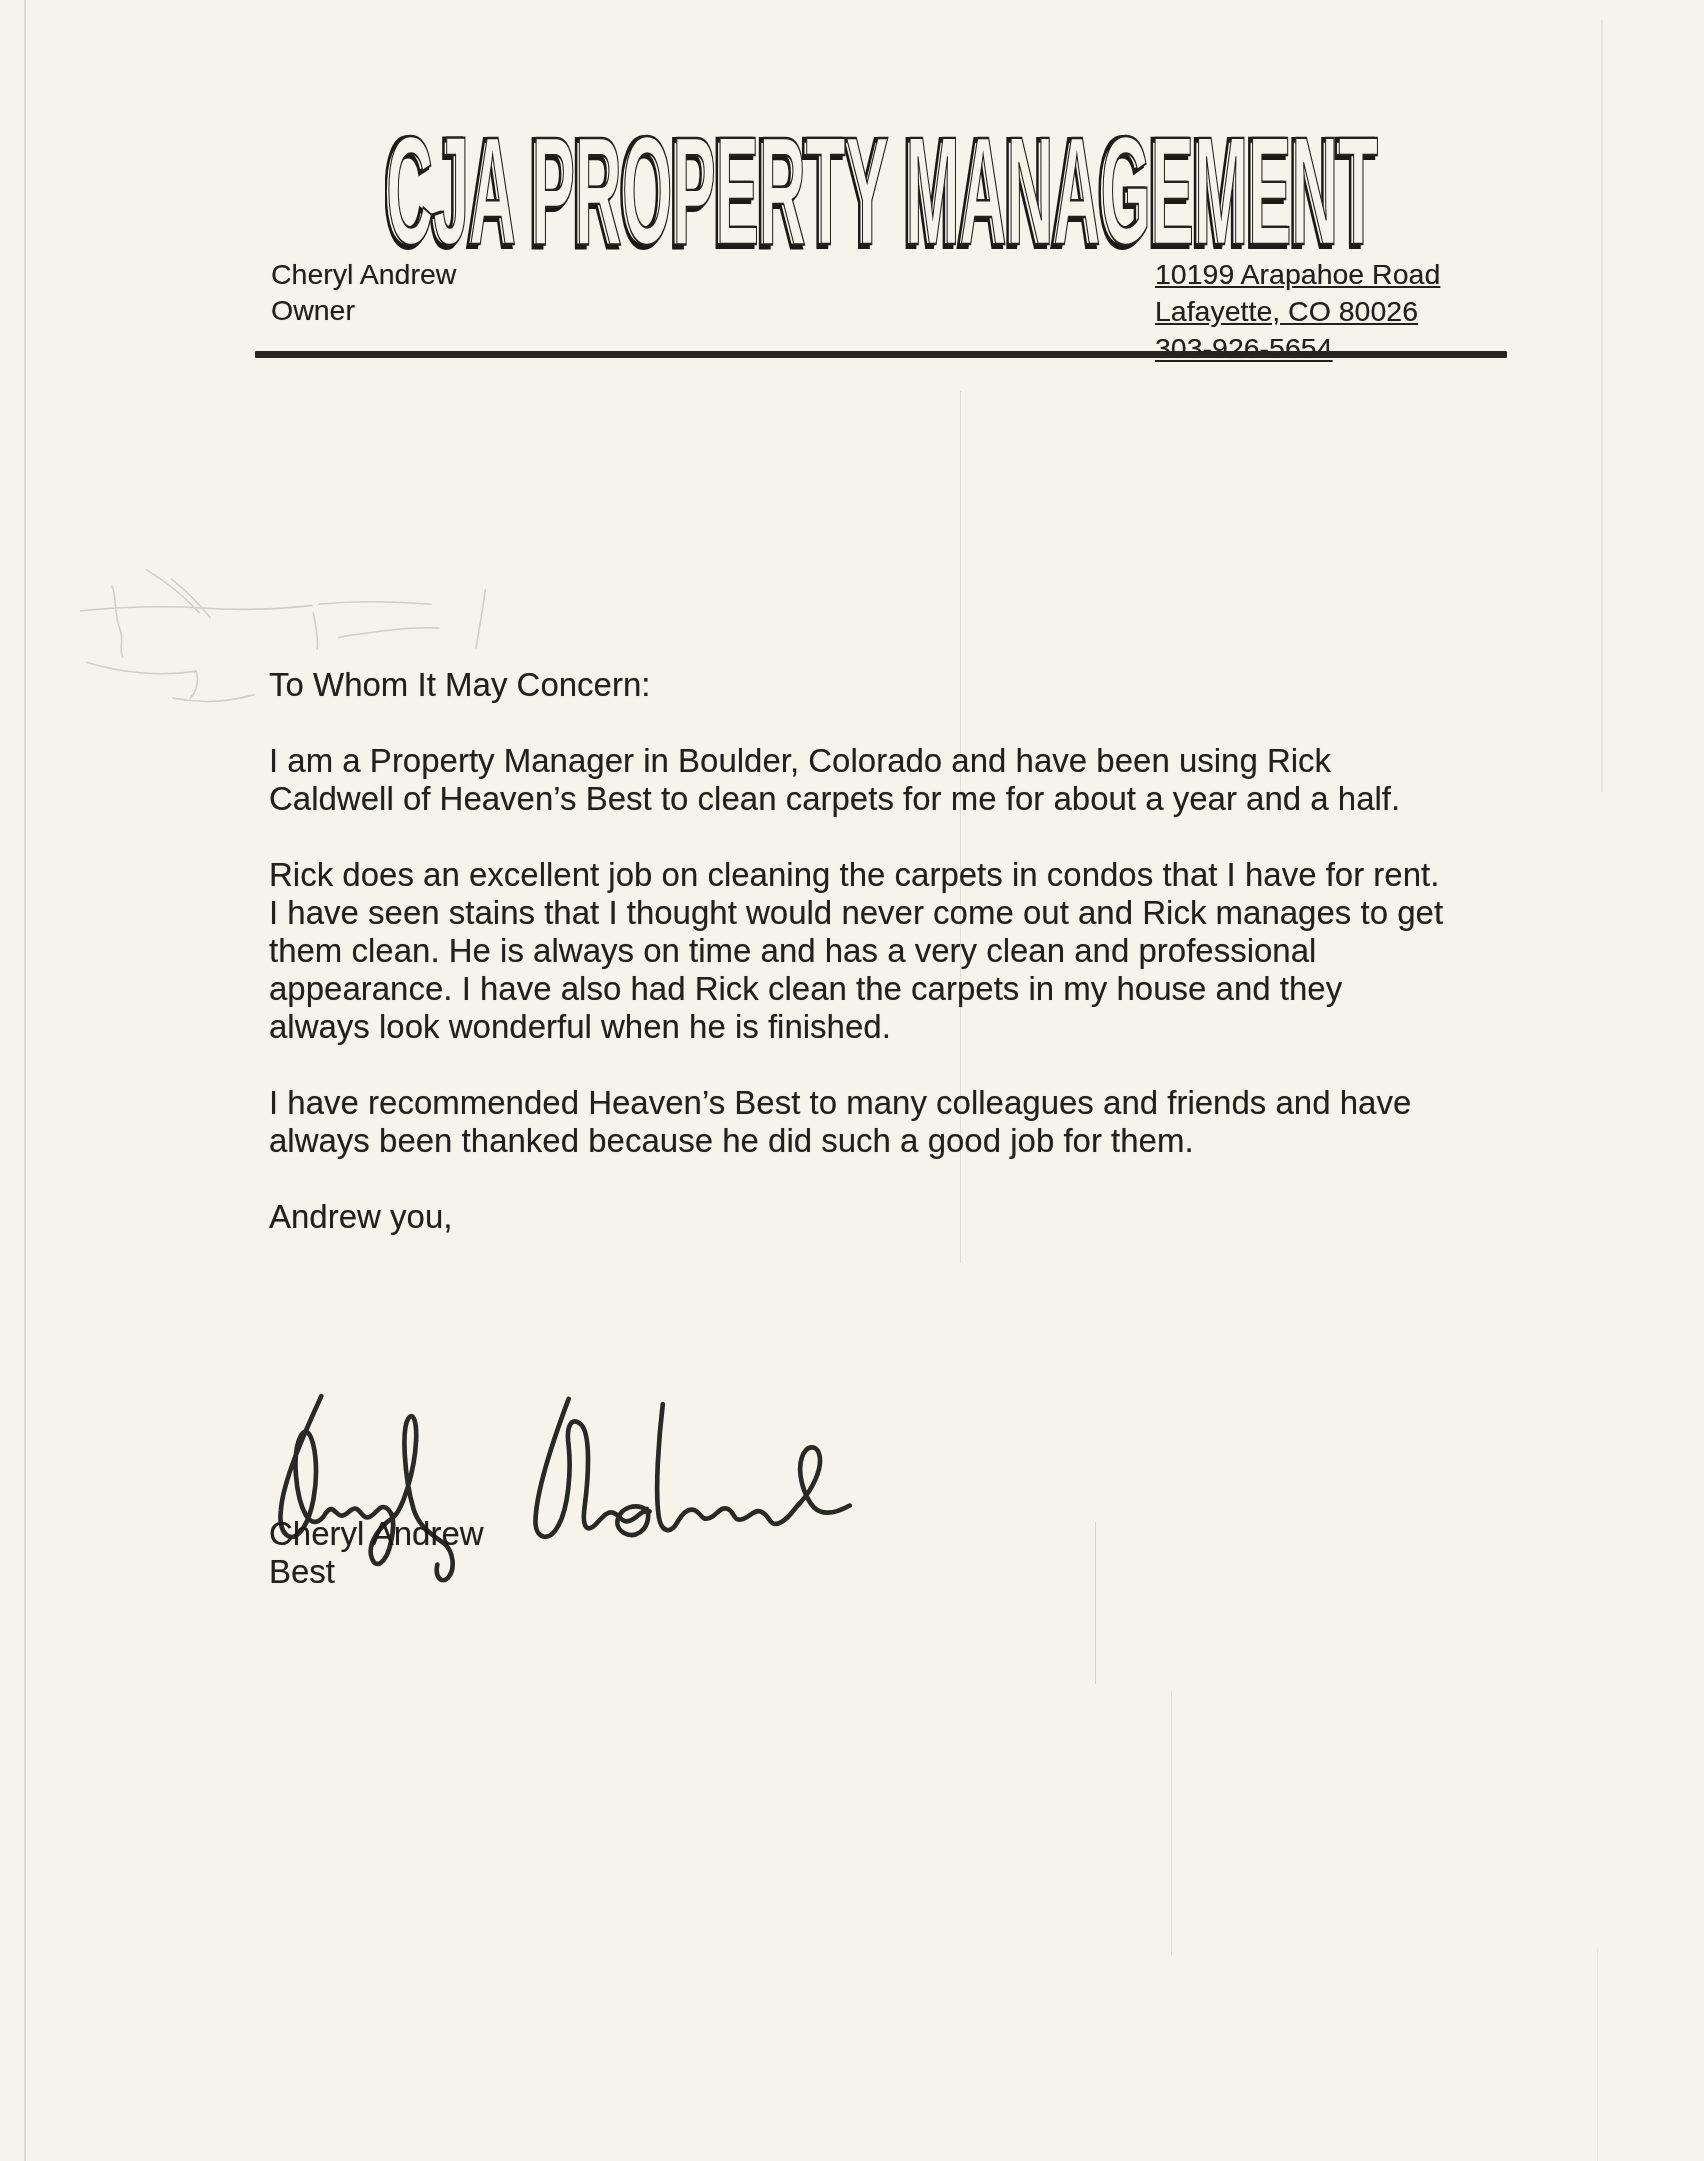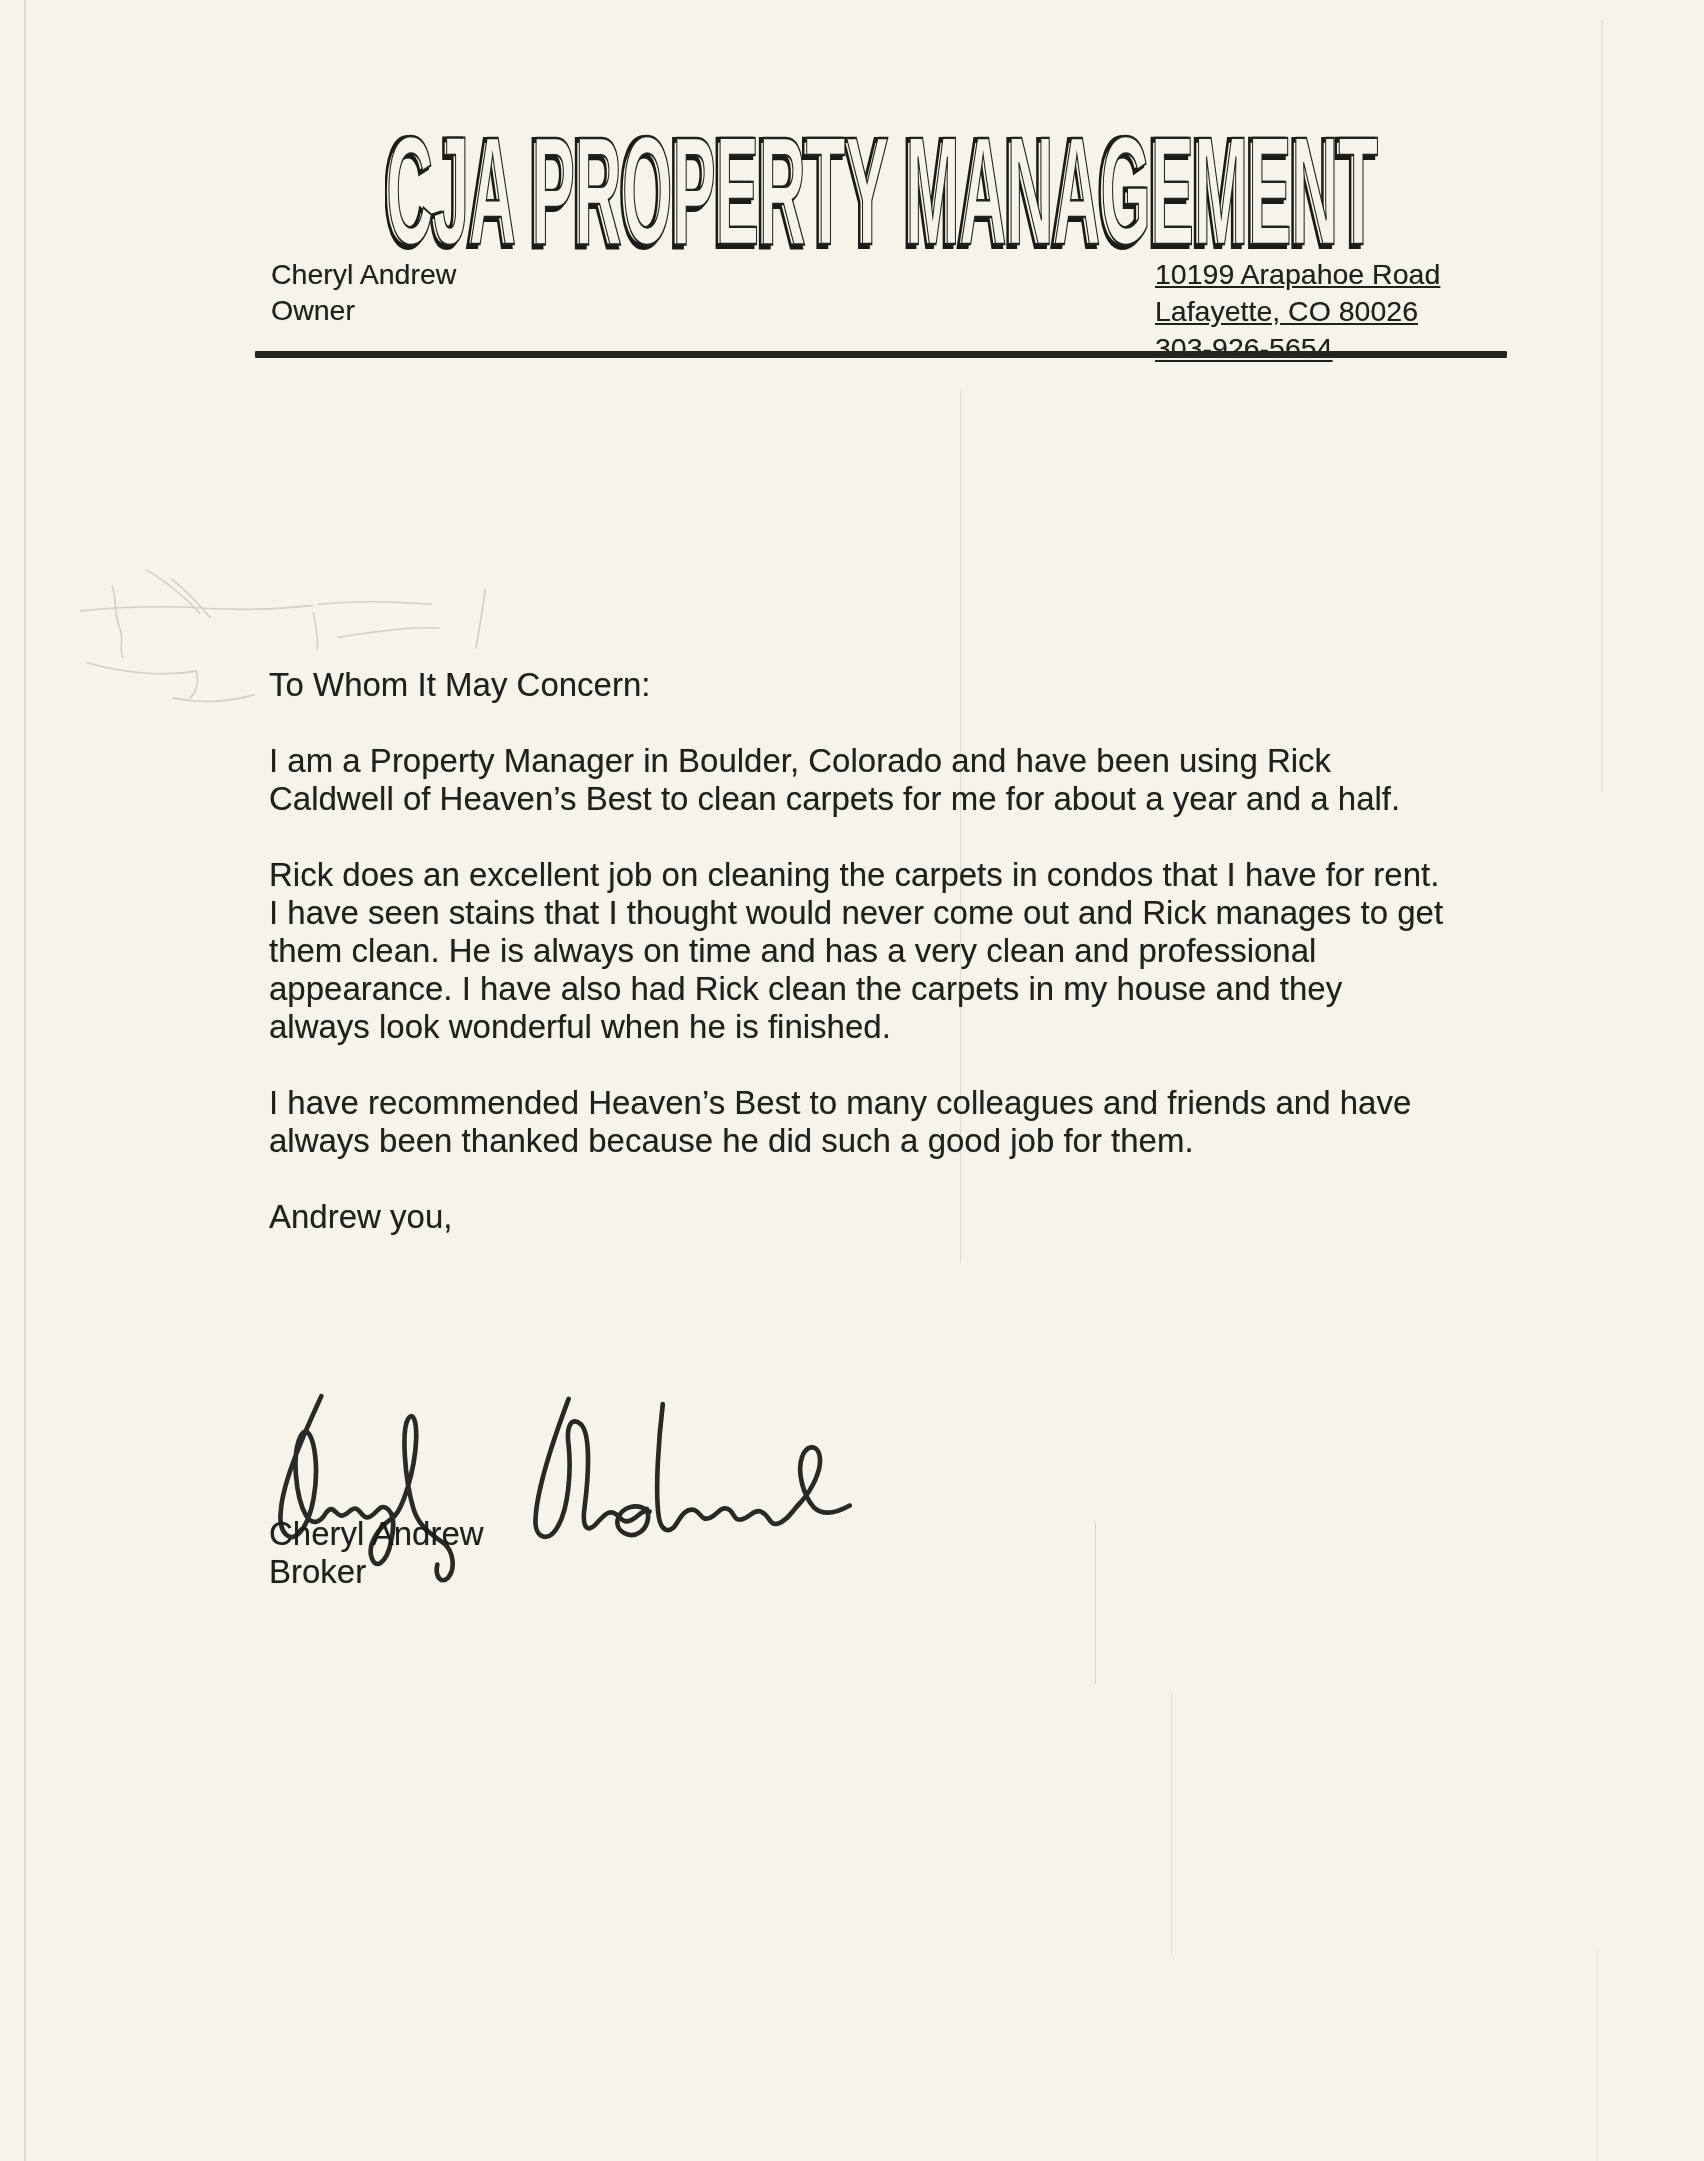--- a/index.html
+++ b/index.html
@@ -114,21 +114,21 @@
 them clean.  He is always on time and has a very clean and professional
 appearance.  I have also had Rick clean the carpets in my house and they
 always look wonderful when he is finished.</p>
     <p>I have recommended Heaven’s Best to many colleagues and friends and have
 always been thanked because he did such a good job for them.</p>
     <div class="one-line">Andrew you,</div>
   </div>
 
   <div class="signer">
     <div>Cheryl Andrew</div>
-    <div>Broker</div>
+    <div>Best</div>
   </div>
 
   <svg class="signature-svg" viewBox="0 0 920 310" aria-hidden="true">
     <g fill="none" stroke="#191917" stroke-width="7" stroke-linecap="round" stroke-linejoin="round" opacity="0.93">
 
       <path d="M97,18
                C78,60 40,140 36,190
                C32,225 50,242 66,222
                C84,200 92,150 88,110
                C85,82 76,60 66,78

